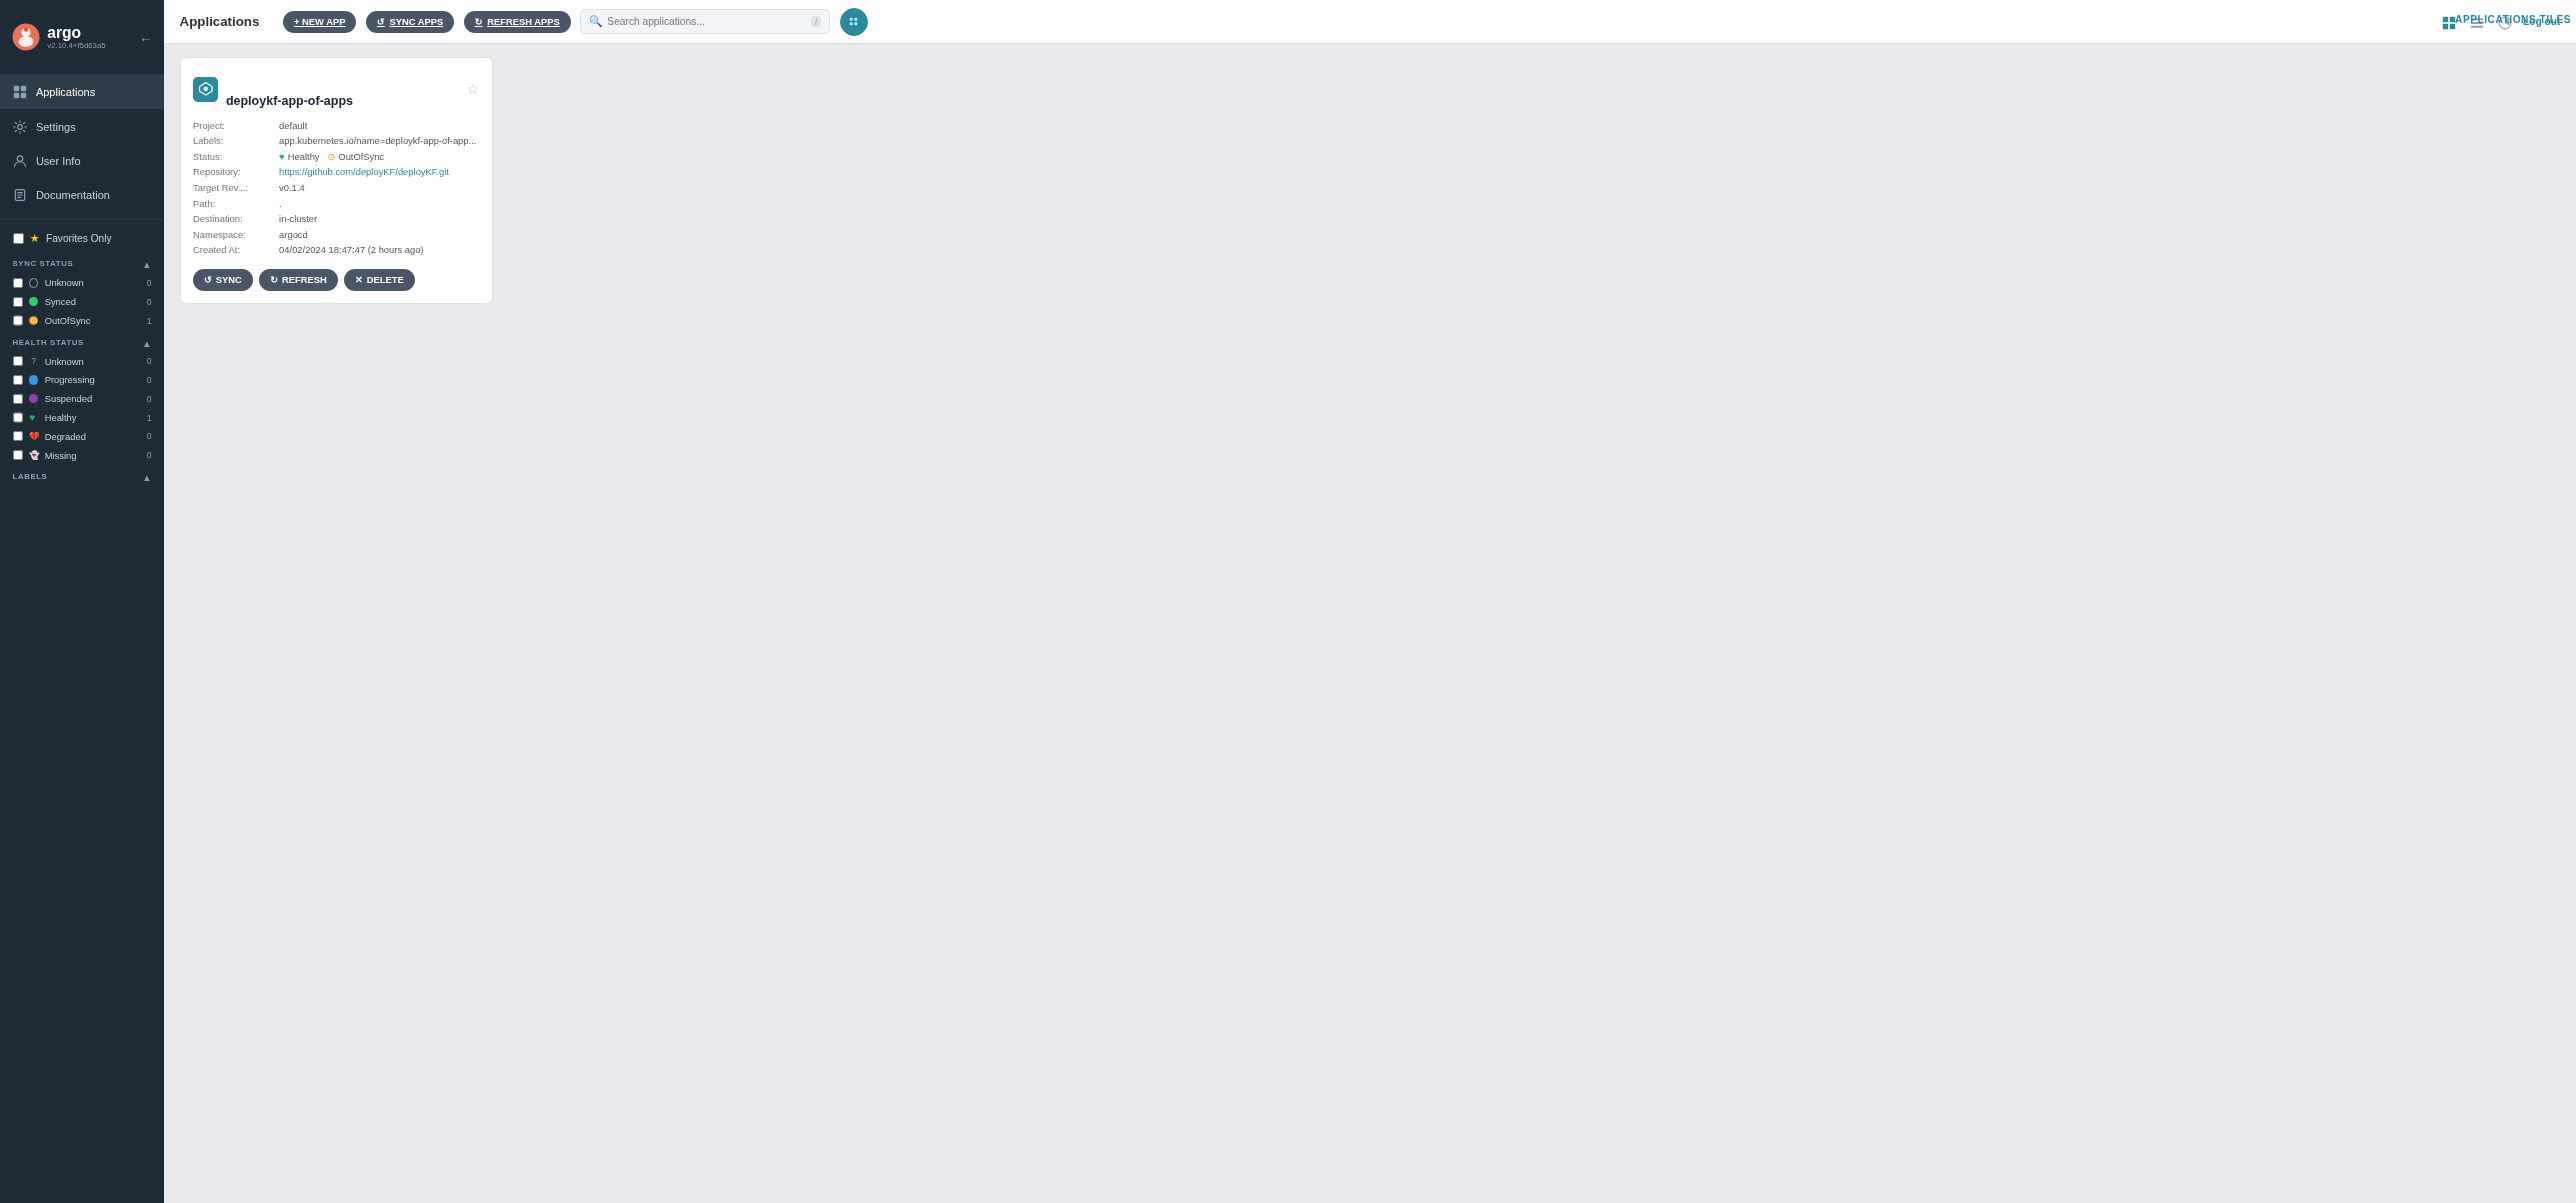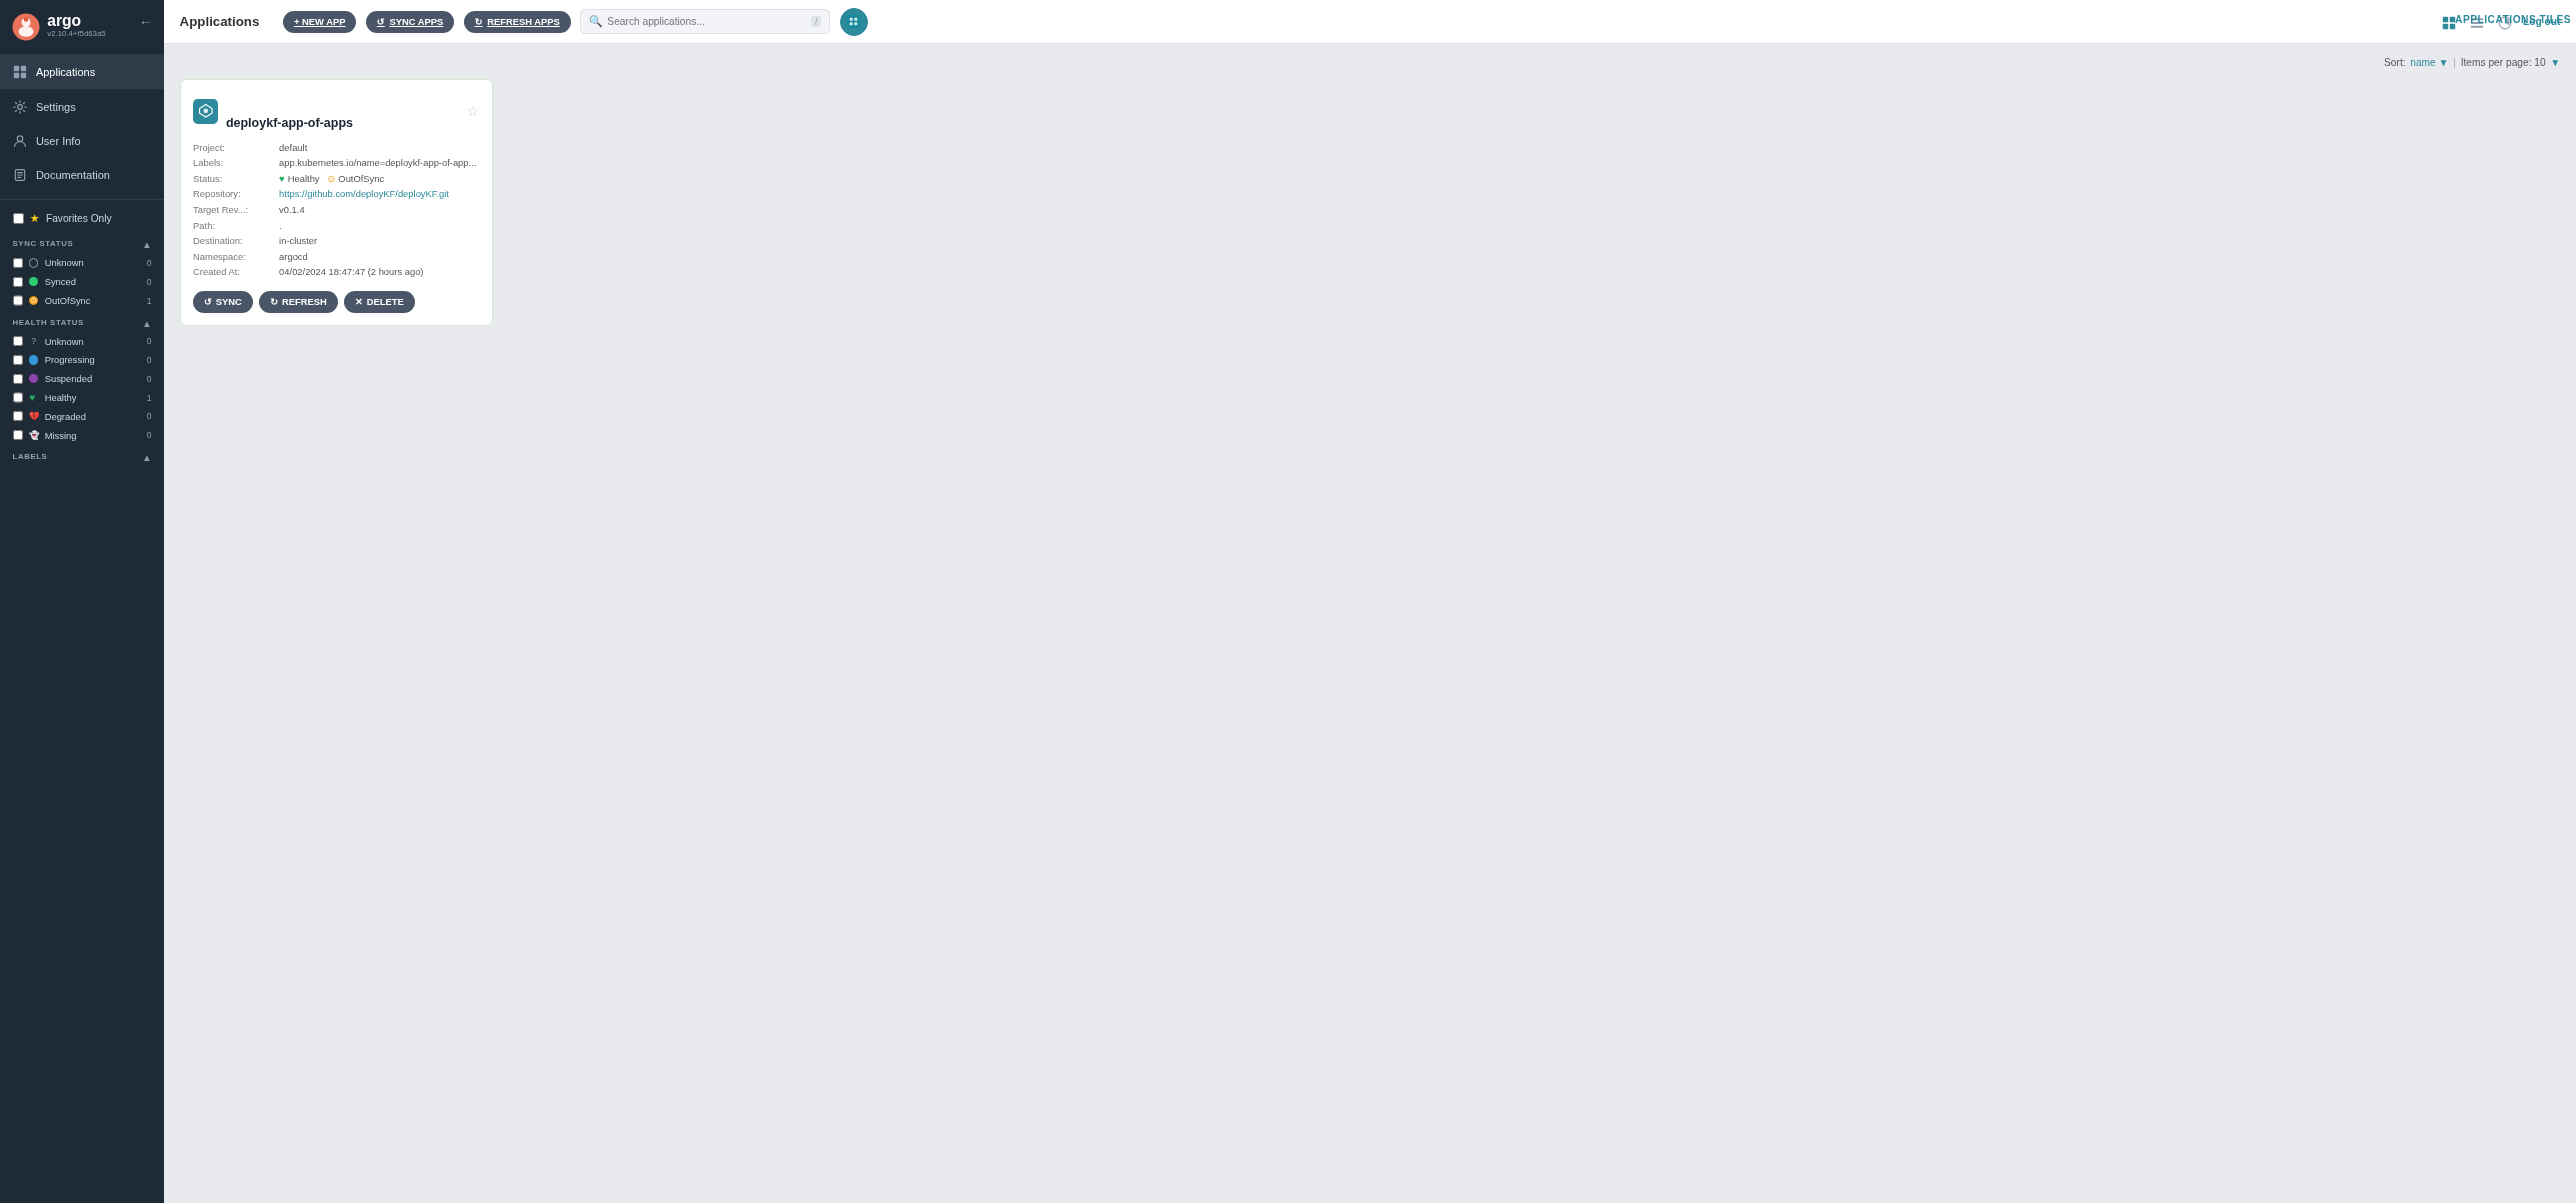--- a/index.html
+++ b/index.html
@@ -11,22 +11,22 @@
       min-width: 164px;
       background: #1e2a35;
       color: #fff;
       display: flex;
       flex-direction: column;
       height: 100vh;
       overflow-y: auto;
     }
     .sidebar-logo {
       display: flex;
-      align-items: flex-start;
-      padding: 12px 11px;
+      align-items: center;
+      padding: 22px 11px;
       border-bottom: 0.8px solid #2e3c4a;
       gap: 6.3px;
     }
     .argo-logo {
       width: 30px;
       height: 30px;
     }
     .logo-text {
       display: flex;
       flex-direction: column;
@@ -514,27 +514,20 @@
             <circle cx="9" cy="9" r="7.5" stroke="#8fa0b0" stroke-width="1.5"></circle>
             <path d="M9 9 L9 3 A6 6 0 0 1 14.2 12 Z" fill="#8fa0b0"></path>
           </svg>
       </button>
       <button class="logout-btn">Log out</button>
     </div>
     <span class="view-title">APPLICATIONS TILES</span>
   </div>
 
   <div class="content">
-    <div class="sort-bar">
-      <span>Sort: </span>
-      <span class="sort-link">name ▼</span>
-      <span style="color:#aaa;">|</span>
-      <span>Items per page: 10</span>
-      <span class="sort-link">▼</span>
-    </div>
 
     <div class="app-card">
       <div class="app-card-header">
         <div class="app-icon">
           <svg width="15.6" height="15.6" viewBox="0 0 20 20" fill="none">
               <polygon points="10,2 18,7 18,13 10,18 2,13 2,7" stroke="#fff" stroke-width="1.5" fill="none"></polygon>
               <circle cx="10" cy="10" r="3" fill="#fff" opacity="0.85"></circle>
             </svg>
         </div>
         <span class="app-name">deploykf-app-of-apps</span>

